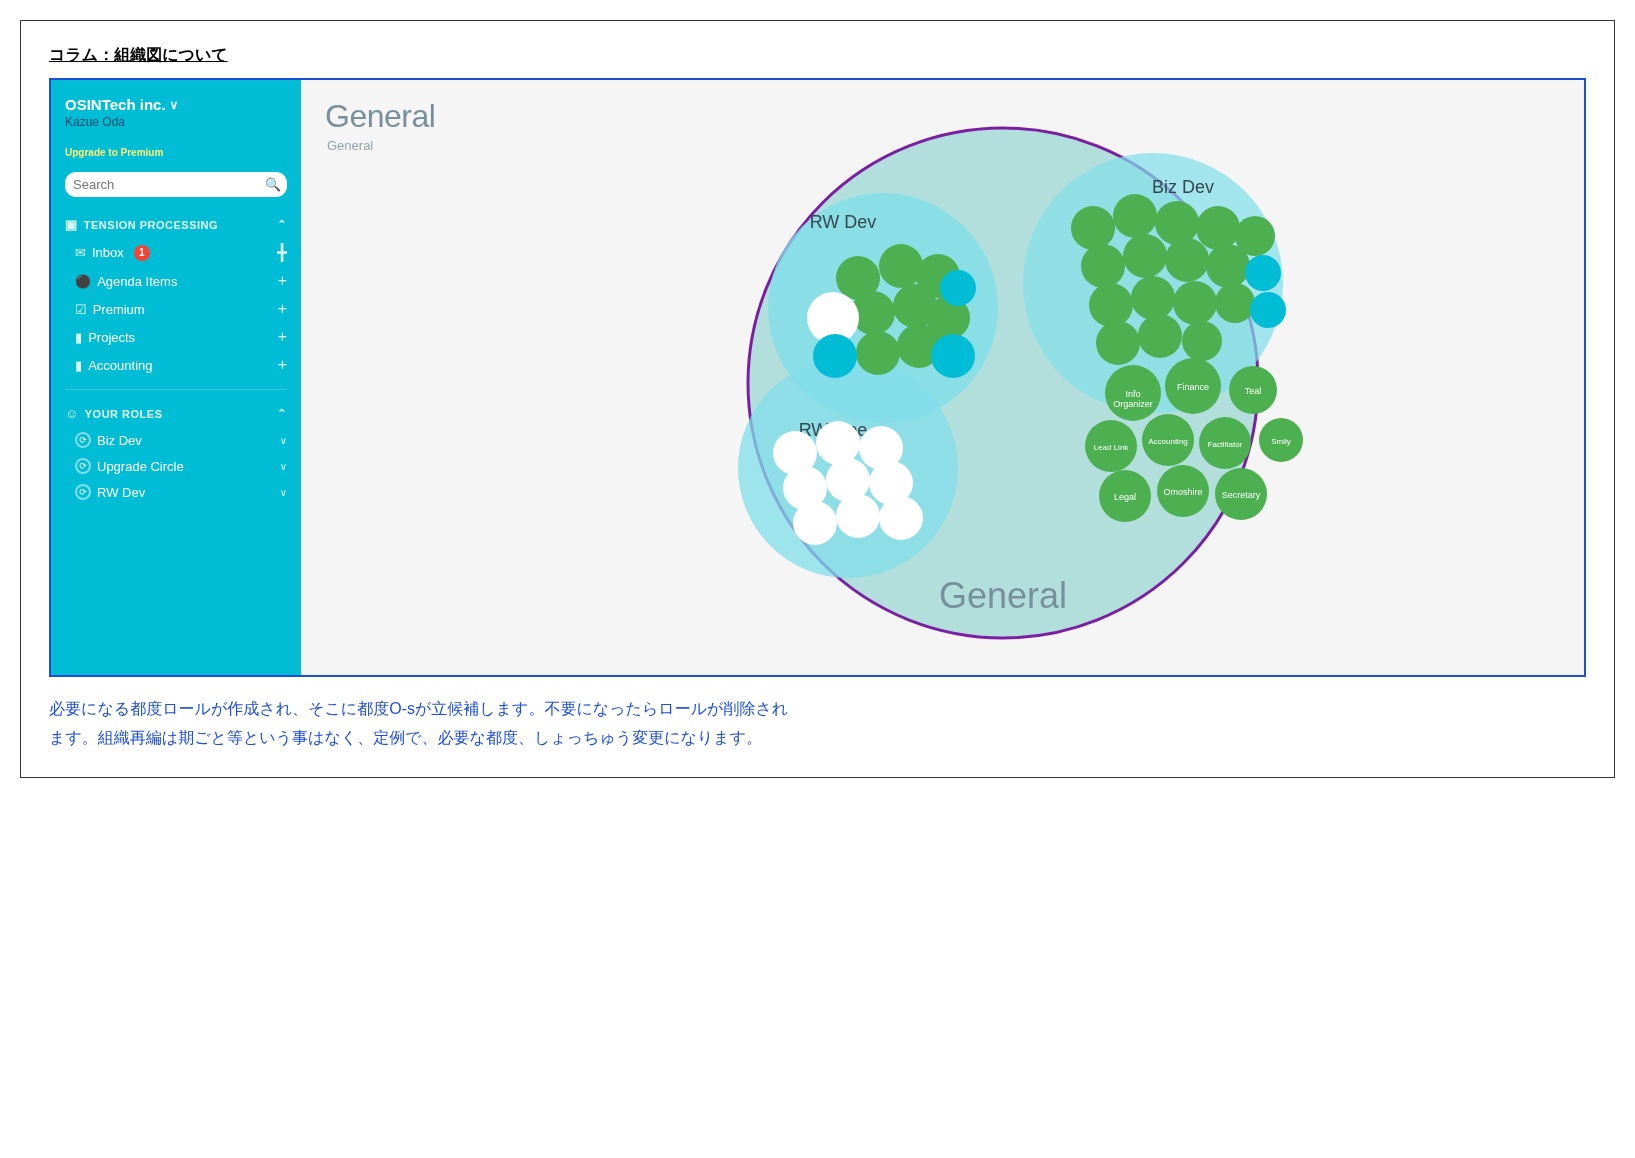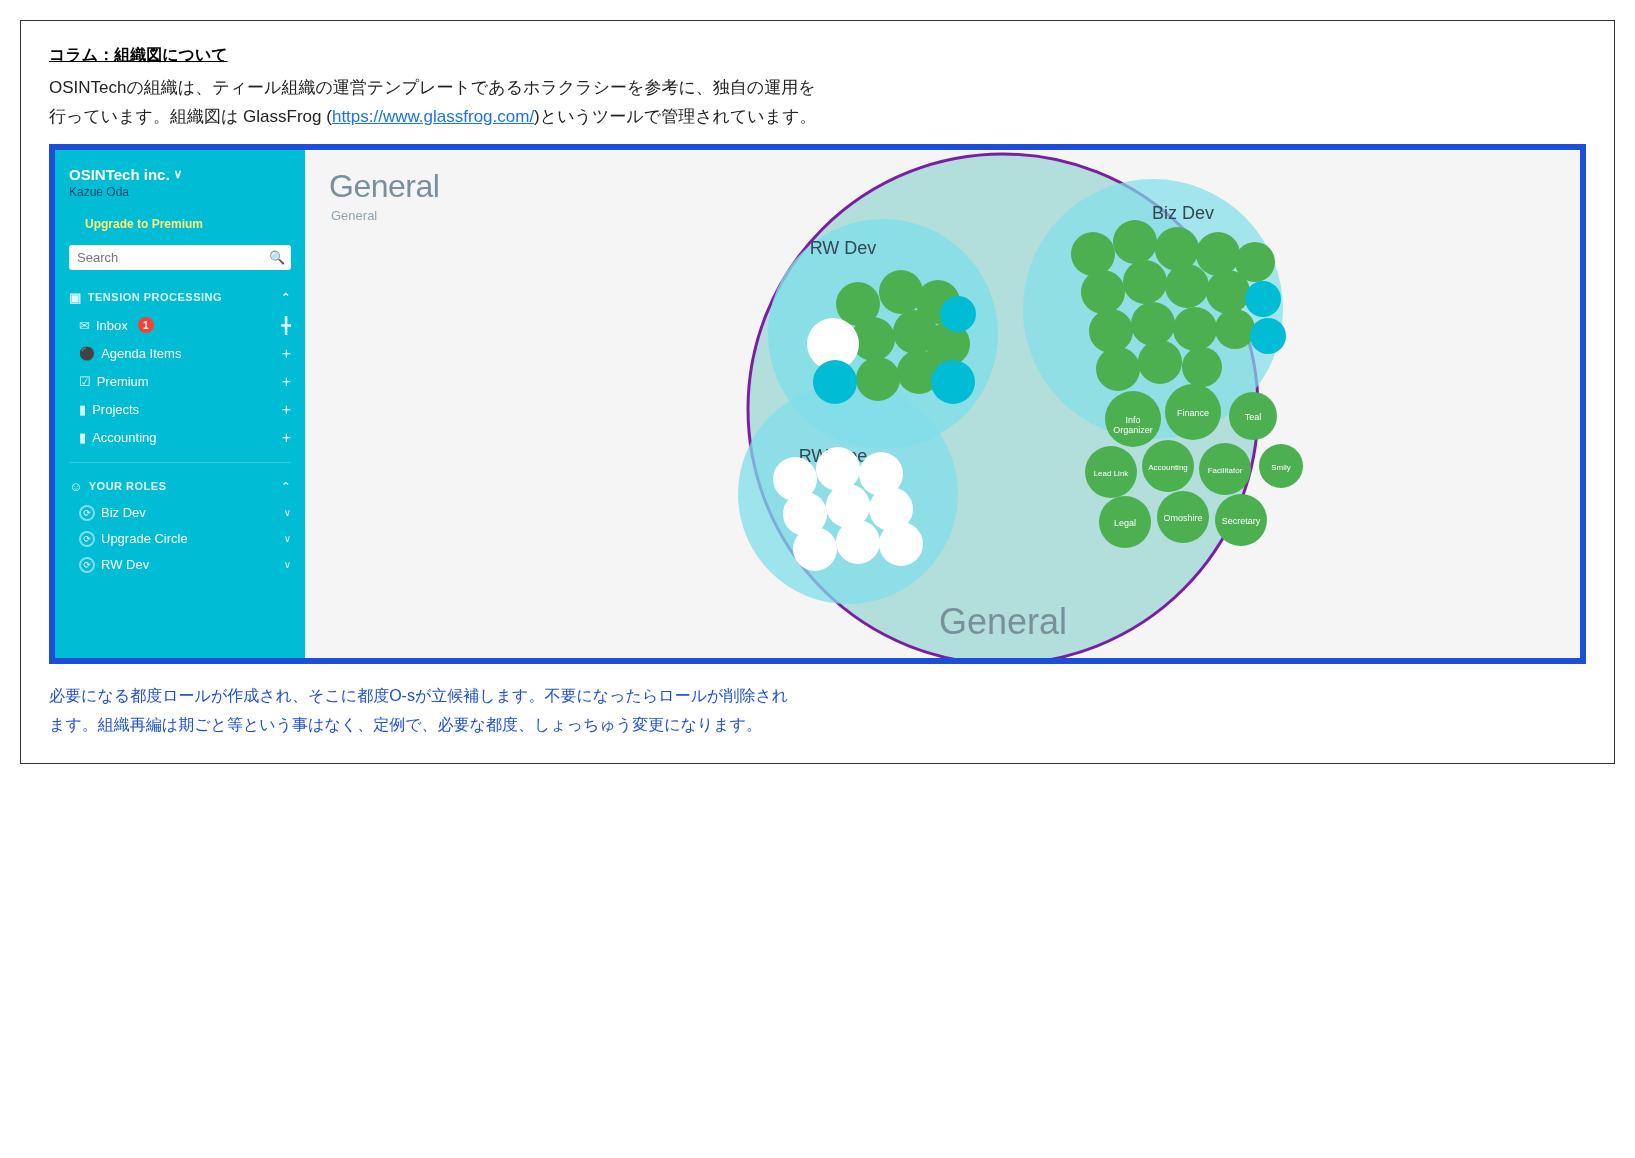--- a/index.html
+++ b/index.html
@@ -29,22 +29,22 @@
       font-size: 17px;
       line-height: 1.7;
       color: #222;
     }
     .title-section a {
       color: #1a73e8;
     }
     .main-content {
       display: flex;
       margin-top: 10px;
-      border: 6px solid #1d4ed8;
-      height: 520px;
+      border: 2px solid #1d4ed8;
+      height: 599px;
     }
     
     .sidebar {
       width: 250px;
       min-width: 250px;
       background: #00bcd4;
       color: #fff;
       display: flex;
       flex-direction: column;
       padding: 0;
@@ -62,32 +62,32 @@
     }
     .sidebar-org-name span.chevron {
       font-size: 12px;
     }
     .sidebar-user {
       font-size: 12px;
       color: #0c4a6e;
       margin-top: 2px;
     }
     .sidebar-upgrade {
-      margin: 10px 30px;
+      margin: 10px 14px;
       color: #fff176;
-      font-size: 12px;
+      font-size: 10px;
       font-weight: bold;
       cursor: pointer;
     }
     .sidebar-search {
       margin: 4px 14px 10px;
       display: flex;
       align-items: center;
       background: #fff;
-      border-radius: 3px;
+      border-radius: 11px;
       overflow: hidden;
     }
     .sidebar-search input {
       border: none;
       outline: none;
       padding: 5px 8px;
       font-size: 13px;
       color: #555;
       flex: 1;
       background: transparent;
@@ -232,24 +232,20 @@
     }
   </style>
 </head>
 <body>
 
 <div class="outer-container">
   <div class="title-section">
     <h2>
       <span>コラム：組織図について</span>
     </h2>
-    <p>
-      <span>OSINTechの組織は、ティール組織の運営テンプレートであるホラクラシーを参考に、独自の運用を</span><br>
-      <span>行っています。組織図は GlassFrog (</span><a href="#">https://www.glassfrog.com/</a><span>)というツールで管理されています。</span>
-    </p>
   </div>
 
   <div class="main-content">
 
     <div class="sidebar">
       <div class="sidebar-header">
         <div class="sidebar-org-name">
           <span>OSINTech inc.</span>
           <span class="chevron">∨</span>
         </div>

